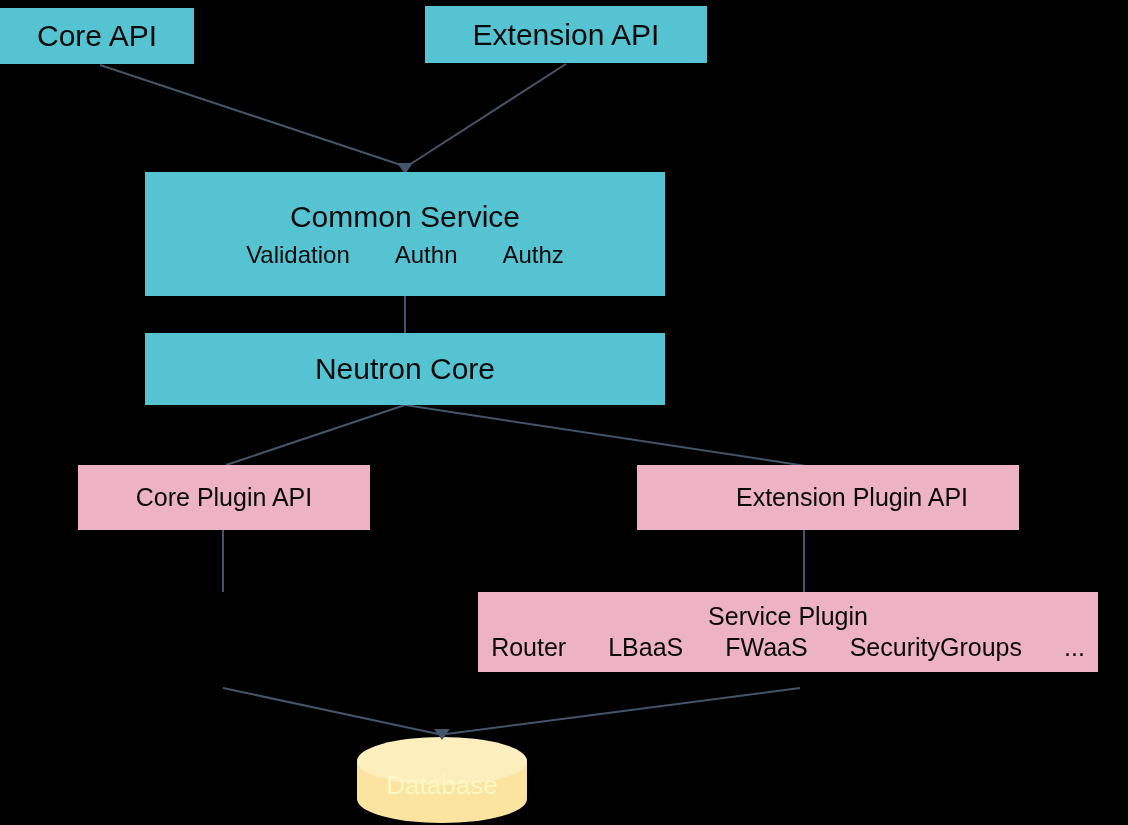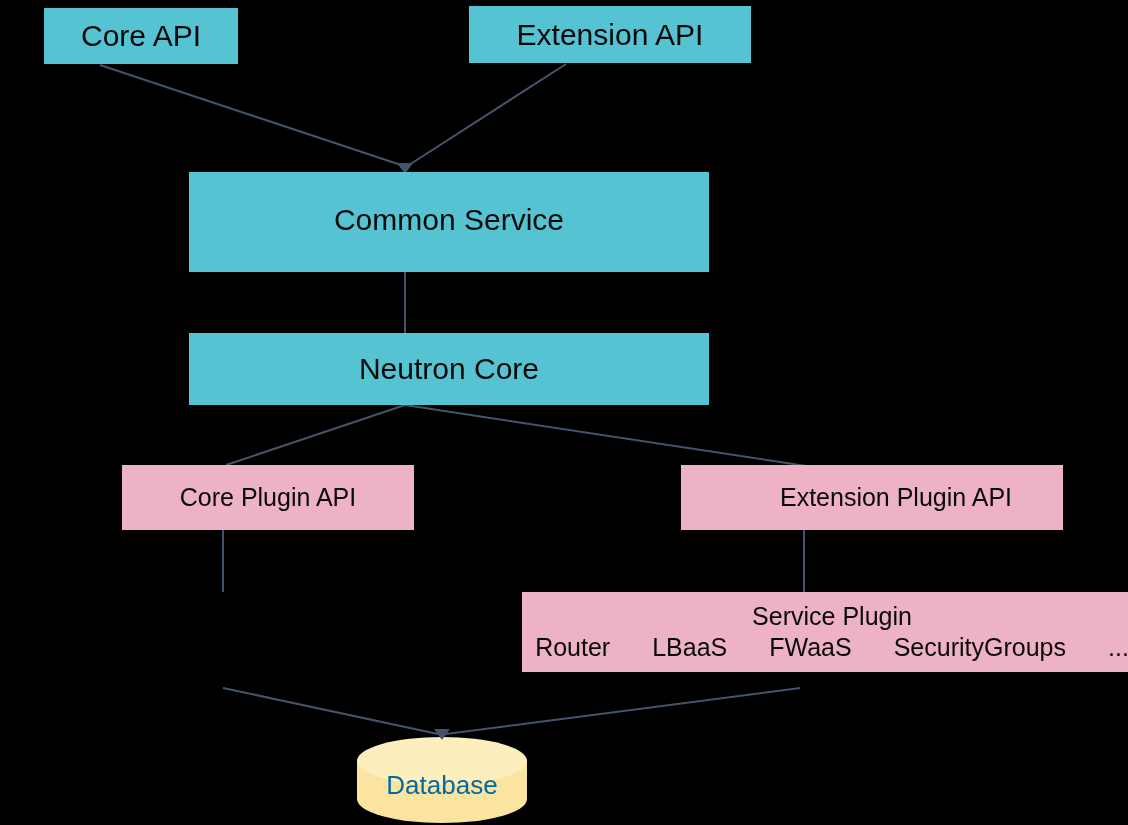--- a/index.html
+++ b/index.html
@@ -24,52 +24,51 @@
   }
   .node {
     position: absolute;
     display: flex;
     flex-direction: column;
     align-items: center;
     justify-content: center;
     text-align: center;
     z-index: 2;
     line-height: 1.25;
-    margin-left: 44px;
   }
   .cyan { background: #55c3d2; }
   .pink { background: #edb2c3; }
   .lbl-lg { font-size: 30px; }
   .lbl-md { font-size: 25px; }
   .sub-row {
     display: flex;
     flex-direction: row;
     justify-content: center;
     font-size: 24px;
   }
   .sub-row.md { font-size: 25px; }
   .gap-45 { gap: 45px; }
   .gap-28 { gap: 28px; }
   .gap-30 { gap: 42px; }
   #core-api            { left: 0px;   top: 8px;   width: 194px; height: 56px; }
   #extension-api       { left: 425px; top: 6px;   width: 282px; height: 57px; }
-  #common-service      { left: 145px; top: 172px; width: 520px; height: 100px; }
+  #common-service      { left: 145px; top: 172px; width: 520px; height: 124px; }
   #neutron-core        { left: 145px; top: 333px; width: 520px; height: 72px; }
   #core-plugin-api     { left: 78px;  top: 465px; width: 292px; height: 65px; }
   #extension-plugin-api{ left: 637px; top: 465px; width: 334px; height: 65px; padding-left: 48px; }
   #core-plugin         { left: 43px;  top: 592px; width: 360px; height: 96px; }
   #service-plugin      { left: 478px; top: 592px; width: 620px; height: 80px; }
   #database-label {
     position: absolute;
     left: 357px; top: 770px;
     width: 170px;
     text-align: center;
     font-size: 26px;
     z-index: 3;
-    color: #0369a1;
+    color: #fef9c3;
   }
   .common-title { margin-bottom: 4px; }
 </style>
 </head>
 <body>
 
 <div class="canvas">
 
   <svg class="lines-layer" width="1128" height="825" viewBox="0 0 1128 825">
 
@@ -98,20 +97,25 @@
   <div id="core-api" class="node cyan lbl-lg">
     <span>Core API</span>
   </div>
 
   <div id="extension-api" class="node cyan lbl-lg">
     <span>Extension API</span>
   </div>
 
   <div id="common-service" class="node cyan">
     <div class="lbl-lg common-title">Common Service</div>
+    <div class="sub-row gap-45">
+      <span>Validation</span>
+      <span>Authn</span>
+      <span>Authz</span>
+    </div>
   </div>
 
   <div id="neutron-core" class="node cyan lbl-lg">
     <span>Neutron Core</span>
   </div>
 
   <div id="core-plugin-api" class="node pink lbl-md">
     <span>Core Plugin API</span>
   </div>
 

